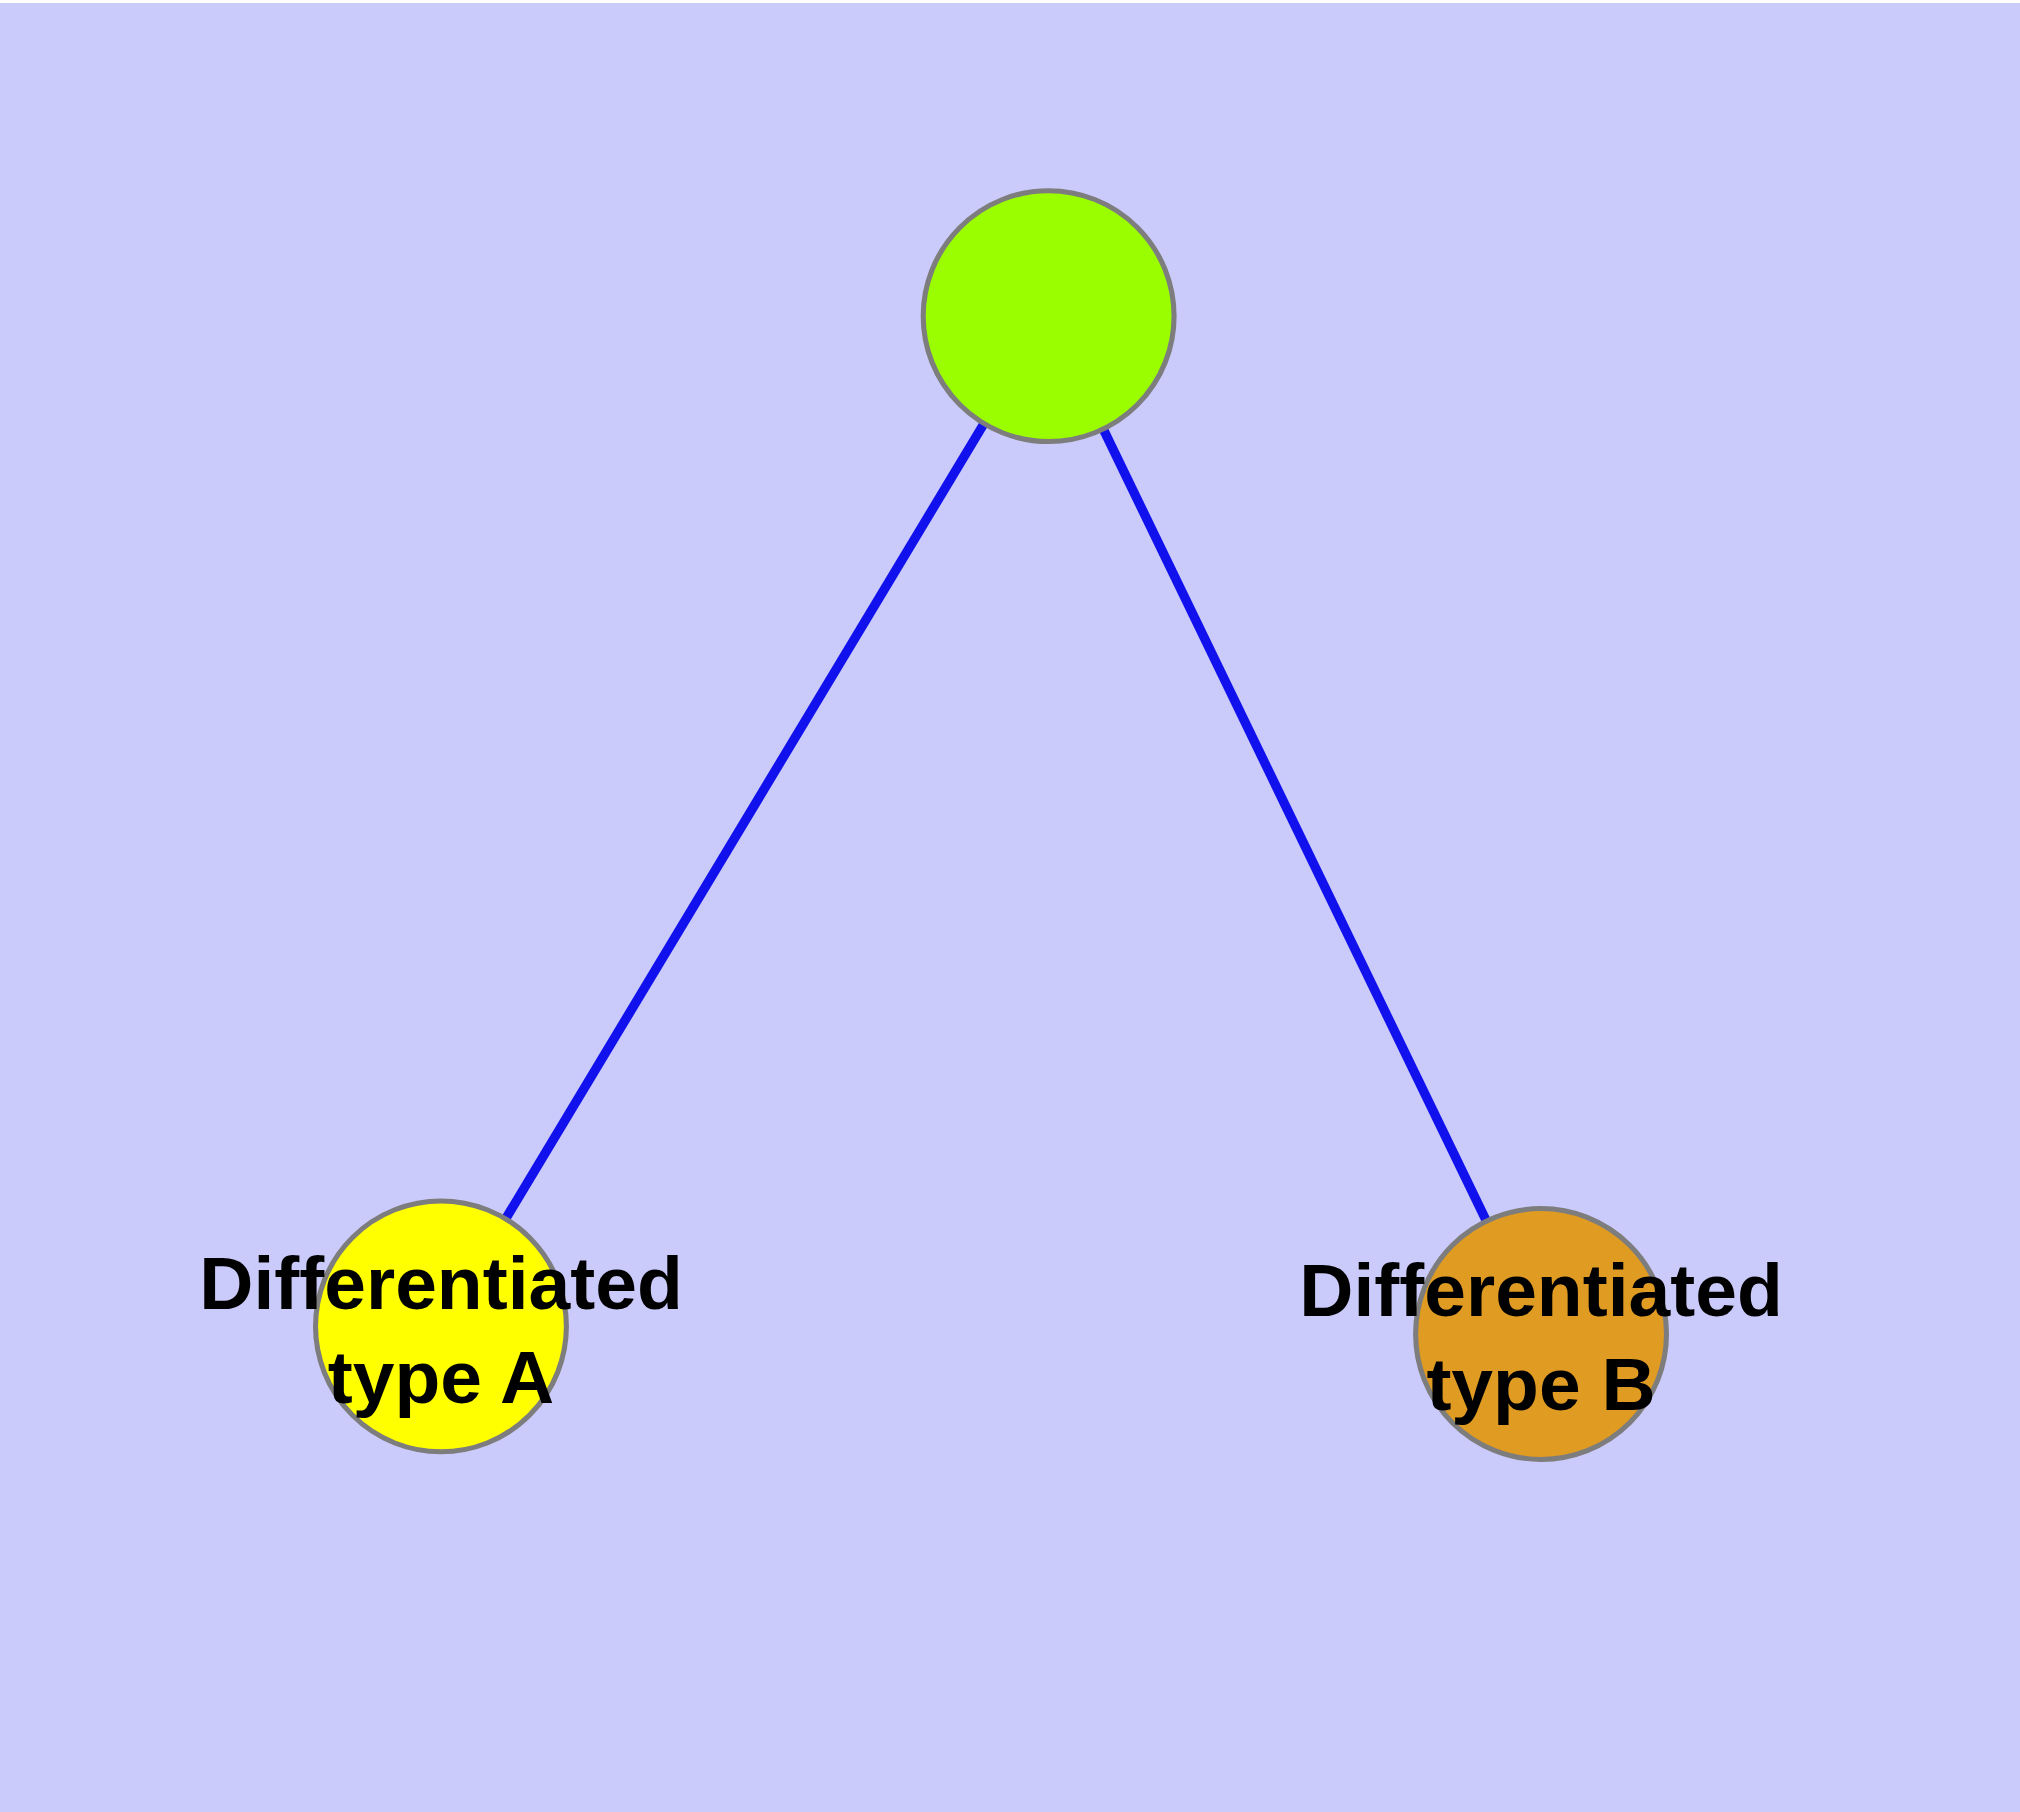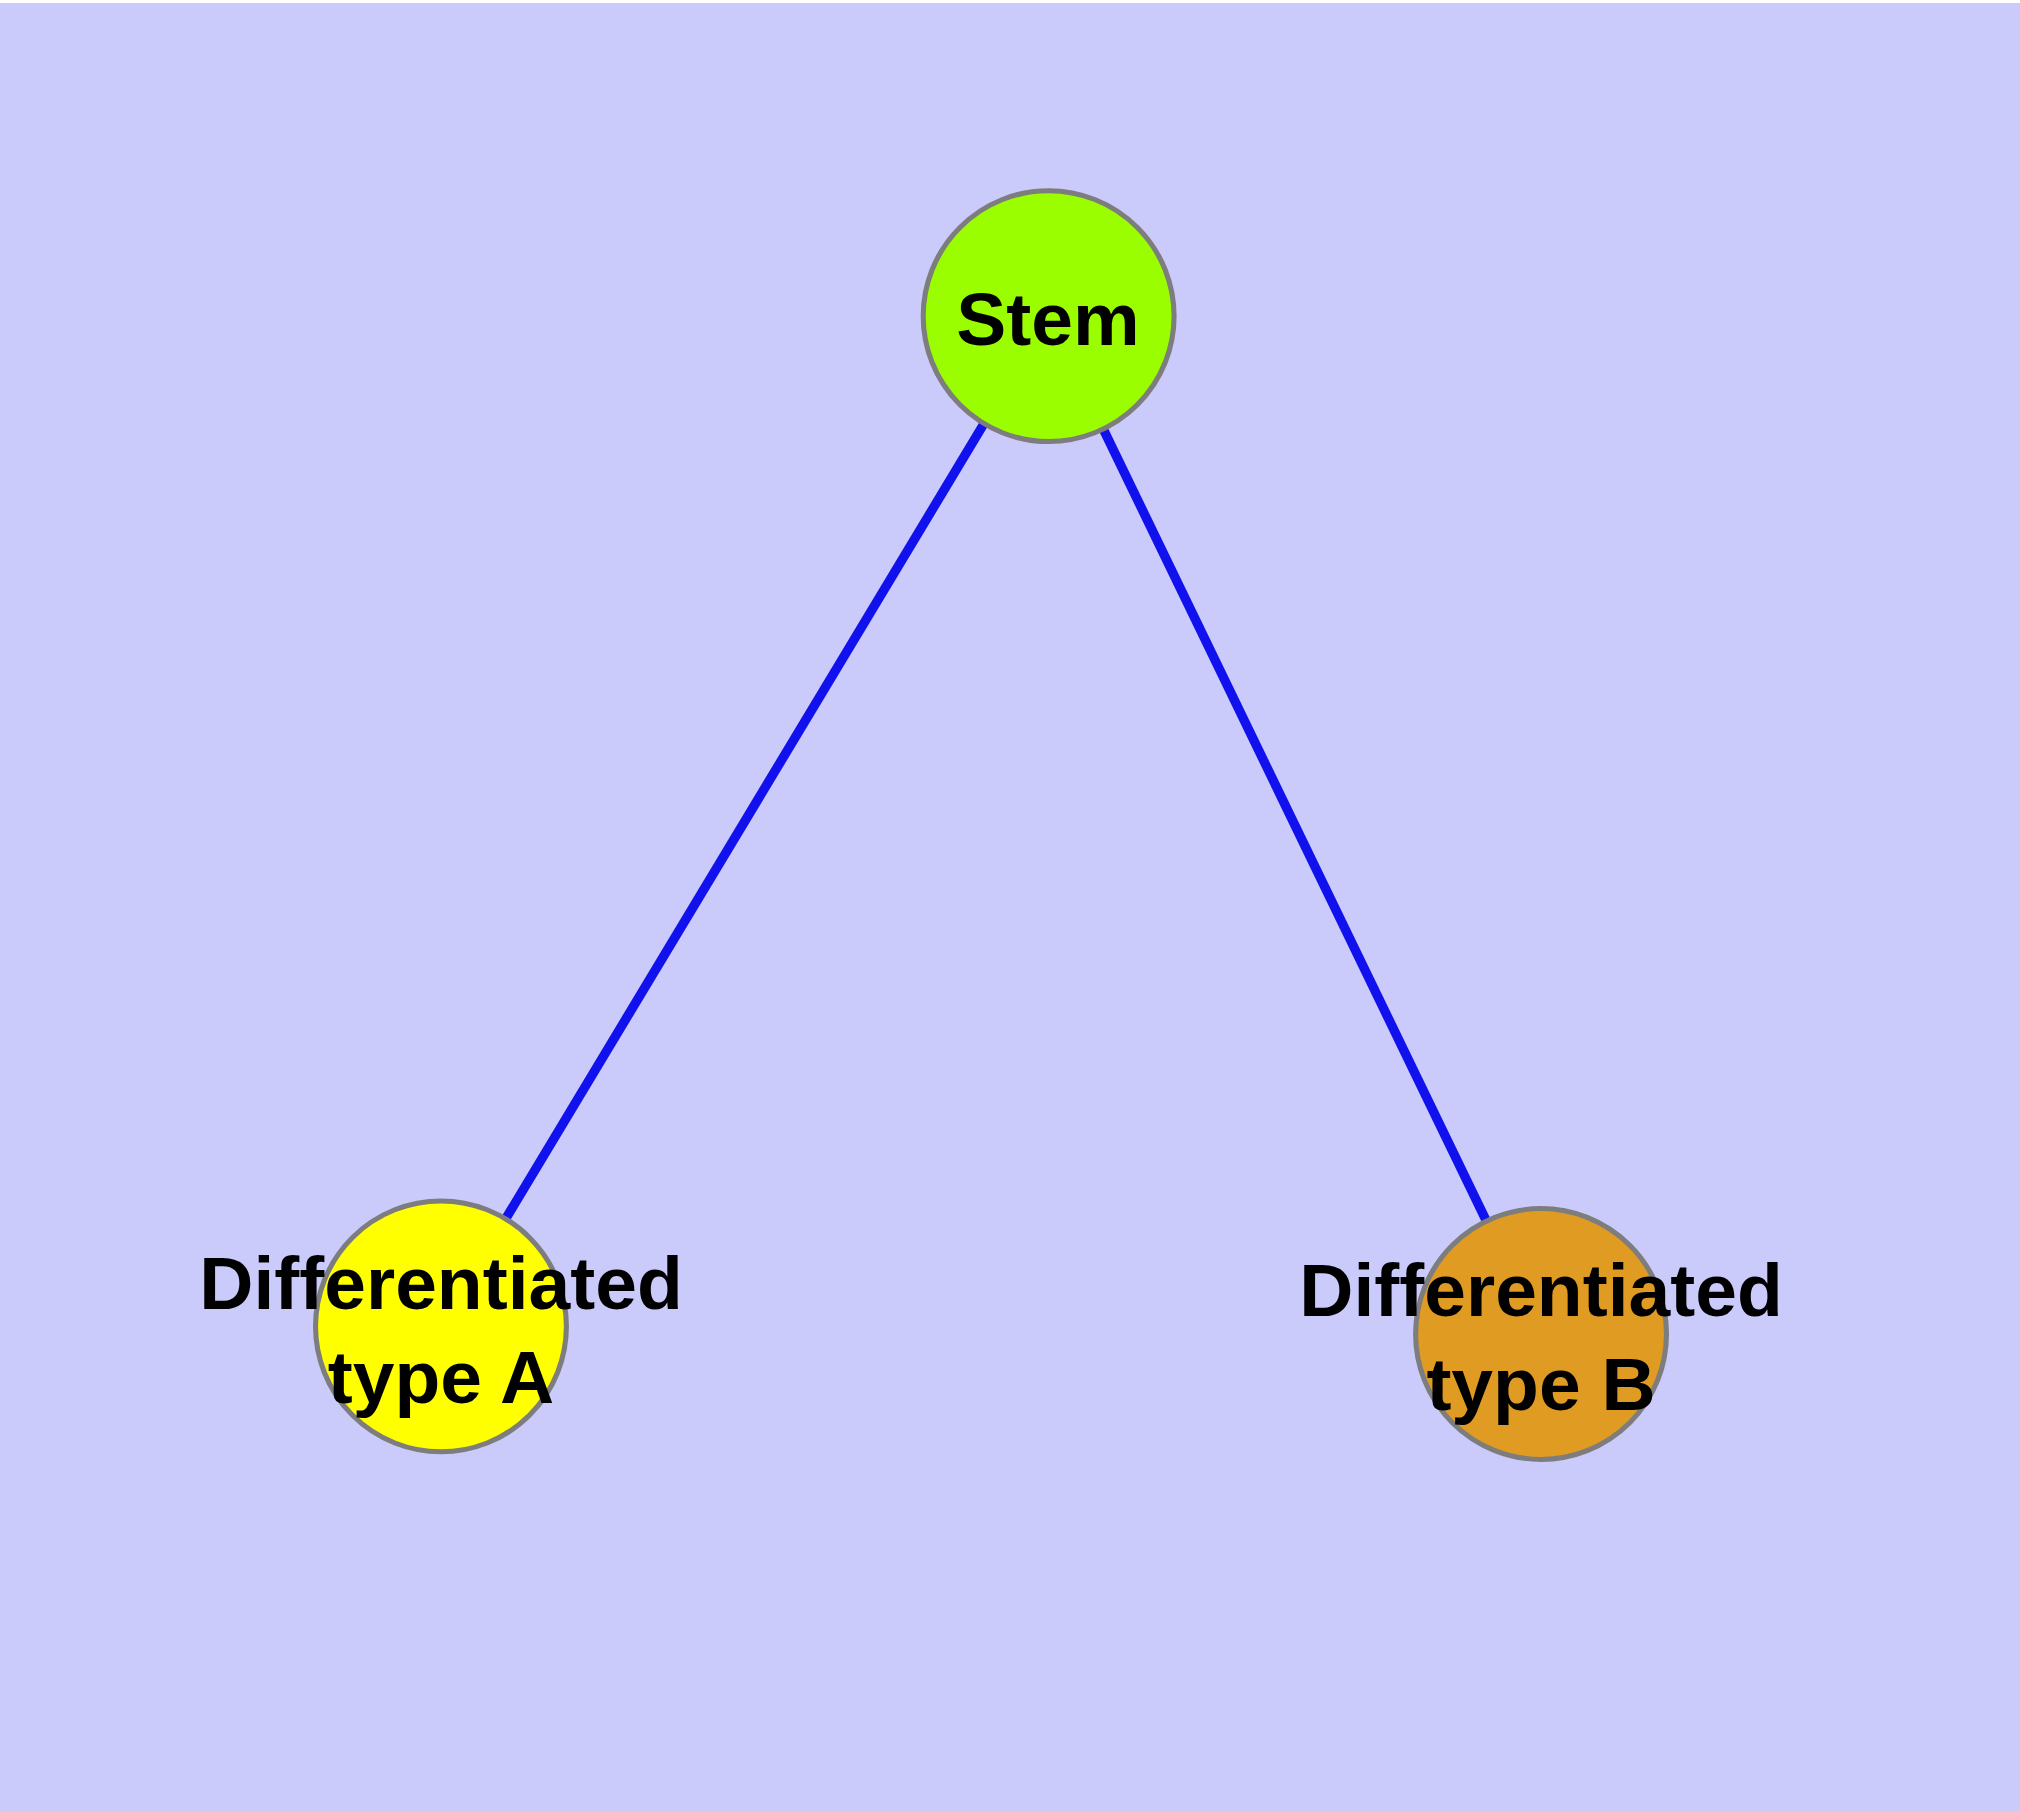--- a/index.html
+++ b/index.html
@@ -53,21 +53,20 @@
   <svg class="graph-svg" viewBox="0 0 2384 2138">
 
     <line x1="1237" y1="373" x2="520" y2="1565" stroke-width="11" stroke="#1111EE"></line>
     <line x1="1237" y1="373" x2="1818" y2="1574" stroke-width="11" stroke="#1111EE"></line>
 
     <circle cx="1237" cy="373" r="148" stroke-width="6" stroke="#7D7D7D" fill="#9AFE00"></circle>
     <circle cx="520" cy="1565" r="148" stroke-width="6" stroke="#7D7D7D" fill="#FFFF00"></circle>
     <circle cx="1818" cy="1574" r="148" stroke-width="6" stroke="#7D7D7D" fill="#E09B22"></circle>
   </svg>
 
-  <div class="node-label" style="left: 1048px; top: 320px;">Stem</div>
 
   <div class="node-label" style="left: 441px; top: 1331px;">Differentiated
 type A</div>
 
   <div class="node-label" style="left: 1541px; top: 1338px;">Differentiated
 type B</div>
 
 </div>
 
 

